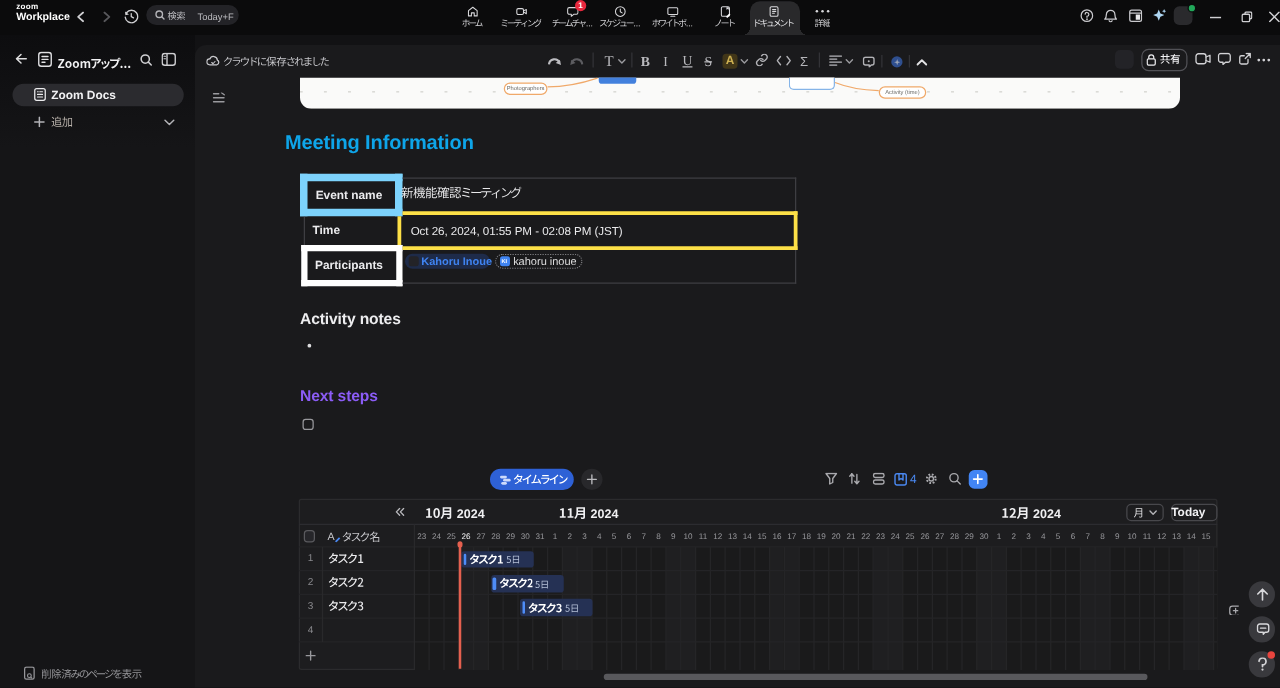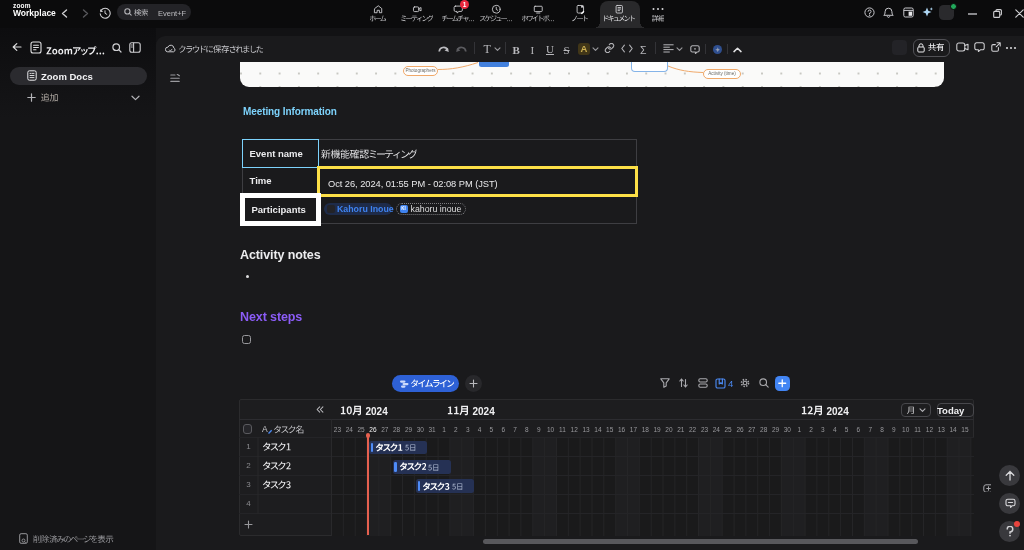--- a/index.html
+++ b/index.html
@@ -22,21 +22,21 @@
   </svg>
 <div style="position:absolute;left:117px;top:4px;width:74px;height:16px;background:#232327;border-radius:8px"></div>
 <svg style="position:absolute;left:124px;top:8px;" width="8" height="8" viewBox="0 0 8 8">
     <circle cx="3.4" cy="3.4" r="2.6" stroke="#b5b5b9" stroke-width="1.1" fill="none"></circle>
     <path d="M5.4 5.4L7.2 7.2" stroke="#b5b5b9" stroke-width="1.1" stroke-linecap="round"></path>
   </svg>
 <svg style="position:absolute;left:134px;top:8.2px" width="14.4" height="9.8" viewBox="0 0 14.4 9.8" fill="#c0c0c4">
     <path transform="translate(-0.15,7.35) scale(0.00750,-0.00750)" d="M405 447V189H607C582 106 512 28 336 -28C350 -40 371 -69 378 -85C550 -28 630 55 665 145C725 20 810 -39 928 -85C936 -62 955 -37 973 -21C856 18 775 68 717 189H916V447H691V540H852V590C881 571 910 553 939 538C949 558 964 585 979 603C874 648 761 739 690 838H621C571 753 475 663 372 609V626H263V840H193V626H52V555H187C156 418 93 260 30 175C43 158 60 129 69 110C115 174 159 278 193 387V-79H263V393C293 343 328 281 343 248L385 307C368 333 290 446 263 479V555H372V562L386 535C415 550 443 568 470 587V540H622V447ZM659 772C701 714 765 654 833 604H494C562 655 621 716 659 772ZM472 387H622V302C622 285 621 267 620 250H472ZM691 387H847V250H689C690 267 691 283 691 300Z"></path>
     <path transform="translate(7.05,7.35) scale(0.00750,-0.00750)" d="M631 98C719 52 828 -18 879 -67L941 -22C884 28 775 95 689 137ZM290 138C230 79 134 20 44 -17C62 -29 91 -55 104 -69C190 -27 293 42 361 111ZM74 590V401H145V524H408C372 486 321 441 277 406L225 433L175 390C239 357 315 310 365 271L296 228L66 227L70 157L461 166V-82H535V168L821 177C844 158 865 140 881 124L933 170C878 223 767 300 679 351L629 312C666 290 707 262 745 234L411 230C512 293 621 371 708 441L639 478C584 427 506 367 426 312C400 332 367 354 332 375C384 412 444 462 493 509L462 524H857V401H930V590H535V686H922V752H535V841H460V752H76V686H460V590Z"></path>
   </svg>
-<div style="position:absolute;left:158px;top:8.5px;white-space:nowrap;font-size:7.5px;color:#bcbcc0">Event+F</div>
+<div style="position:absolute;left:158px;top:8.5px;white-space:nowrap;font-size:7.5px;color:#bcbcc0">Today+F</div>
 <svg style="position:absolute;left:372.75px;top:4px;" width="10.5" height="10.5" viewBox="0 0 13 13">
     <path d="M2.2 5.6L6.5 2.2L10.8 5.6V10.8H7.9V7.8H5.1V10.8H2.2Z" stroke="#d8d8db" stroke-width="1.05" fill="none" stroke-linecap="round" stroke-linejoin="round"></path>
   </svg>
 <svg style="position:absolute;left:369.9648px;top:14.2px" width="16.1" height="9.4" viewBox="0 0 16.1 9.4" fill="#d4d4d7">
     <path transform="translate(-0.92,7.06) scale(0.00720,-0.00720)" d="M342 380 272 414C233 333 148 214 81 153L150 106C207 167 300 295 342 380ZM760 414 692 377C745 314 820 190 859 111L933 152C893 224 814 350 760 414ZM112 616V531C139 534 167 535 198 535H475V527C475 480 475 138 475 84C475 57 463 46 436 46C410 46 365 49 321 57L328 -22C369 -27 428 -29 470 -29C531 -29 556 -2 556 50C556 122 556 446 556 527V535H821C845 535 875 534 902 532V615C877 612 844 610 820 610H556V713C556 734 560 770 562 784H468C472 769 475 734 475 713V610H197C165 610 140 612 112 616Z"></path>
     <path transform="translate(4.44,7.06) scale(0.00720,-0.00720)" d="M102 433V335C133 338 186 340 241 340C316 340 715 340 790 340C835 340 877 336 897 335V433C875 431 839 428 789 428C715 428 315 428 241 428C185 428 132 431 102 433Z"></path>
     <path transform="translate(9.79,7.06) scale(0.00720,-0.00720)" d="M167 111C138 110 104 109 74 110L89 17C118 21 147 26 172 28C306 40 641 77 795 97C818 48 837 2 850 -34L934 4C892 107 783 308 712 411L637 377C674 329 719 251 759 172C649 157 457 136 310 122C360 252 459 559 488 653C501 695 512 721 522 746L422 766C419 740 415 716 403 670C375 572 273 252 217 114Z"></path>
   </svg>
 <svg style="position:absolute;left:411.75px;top:4px;" width="10.5" height="10.5" viewBox="0 0 13 13">
     <rect x="1.8" y="3.6" width="6.6" height="5.8" rx="1.4" stroke="#d8d8db" stroke-width="1.05" fill="none" stroke-linecap="round" stroke-linejoin="round"></rect>
@@ -320,25 +320,25 @@
 <div style="position:absolute;left:403px;top:66px;width:35px;height:10px;background:#fff;border:1px solid #f0a96a;border-radius:5px;color:#6a6a66;font-size:4.6px;text-align:center;line-height:8px">Photographers</div>
 <svg style="position:absolute;left:437px;top:62px;" width="42" height="10" viewBox="0 0 42 10">
     <path d="M1 7.5C14 7.5 26 5.5 41 .5" stroke="#f0a96a" stroke-width="1" fill="none"></path>
   </svg>
 <div style="position:absolute;left:479px;top:62px;width:30px;height:4.5px;background:#4280dd;border-radius:0 0 2.5px 2.5px"></div>
 <div style="position:absolute;left:631px;top:62px;width:37px;height:9.5px;background:#fff;border:1.2px solid #85b4e8;border-radius:0 0 4px 4px;border-top:none"></div>
 <svg style="position:absolute;left:667px;top:62px;" width="37" height="12" viewBox="0 0 37 12">
     <path d="M1 4C12 8.5 22 10 36 10.5" stroke="#f0a96a" stroke-width="1" fill="none"></path>
   </svg>
 <div style="position:absolute;left:703px;top:69px;width:38px;height:10px;background:#fff;border:1px solid #f0a96a;border-radius:5px;color:#6a6a66;font-size:4.6px;text-align:center;line-height:8px">Activity (time)</div>
-<div style="position:absolute;left:243px;top:105.5px;white-space:nowrap;font-size:10px;font-weight:bold;color:#7dd3fc;letter-spacing:-.1px">Meeting Information</div>
+<div style="position:absolute;left:228px;top:105.5px;white-space:nowrap;font-size:16px;font-weight:bold;color:#0ea5e9;letter-spacing:-.1px">Meeting Information</div>
 <table style="position:absolute;left:240px;top:139px;width:398px;border-collapse:collapse;table-layout:fixed">
 <tbody>
       <tr style="height:28px">
-        <td style="border:1px solid #7dd3fc;width:76px;padding:0 0 0 6.5px;font-size:9.5px;font-weight:bold;color:#ececee">Event name</td>
+        <td style="border:6px solid #7dd3fc;width:76px;padding:0 0 0 6.5px;font-size:9.5px;font-weight:bold;color:#ececee">Event name</td>
         <td style="border:1px solid #3e3e42;padding:0 0 0 8px"></td>
       </tr>
 <tr style="height:28px">
         <td style="border:1px solid #3e3e42;width:76px;padding:0 0 0 6.5px;font-size:9.5px;font-weight:bold;color:#ececee">Time</td>
         <td style="border:3px solid #fde047;padding:0 0 0 8px"><span style="font-size:9.3px;color:#e9e9eb;letter-spacing:-.05px">Oct 26, 2024, 01:55 PM - 02:08 PM (JST)</span></td>
       </tr>
 <tr style="height:28px">
         <td style="border:5px solid #ffffff;width:76px;padding:0 0 0 6.5px;font-size:9.5px;font-weight:bold;color:#ececee">Participants</td>
         <td style="border:1px solid #3e3e42;padding:0 0 0 8px"></td>
       </tr>

